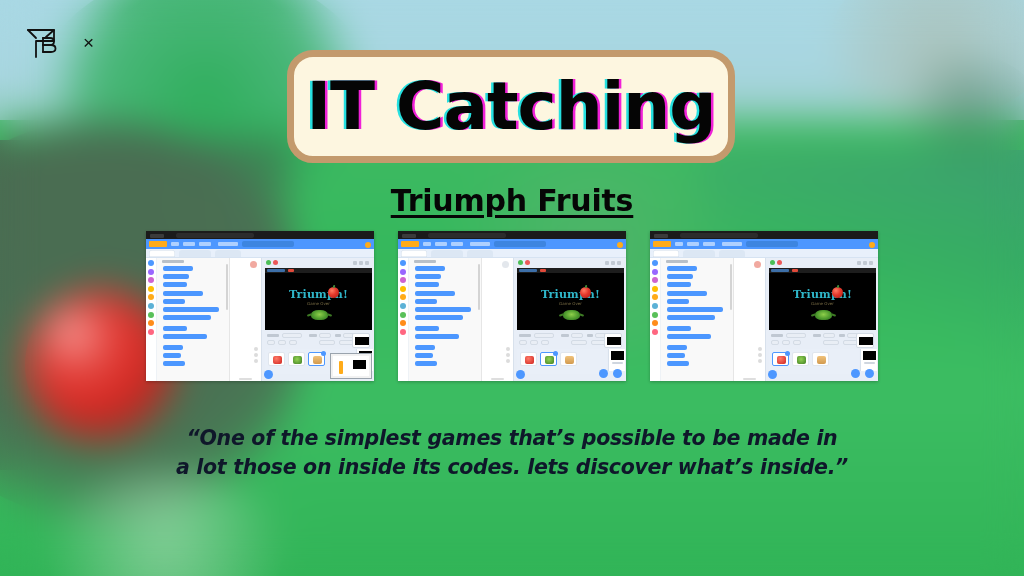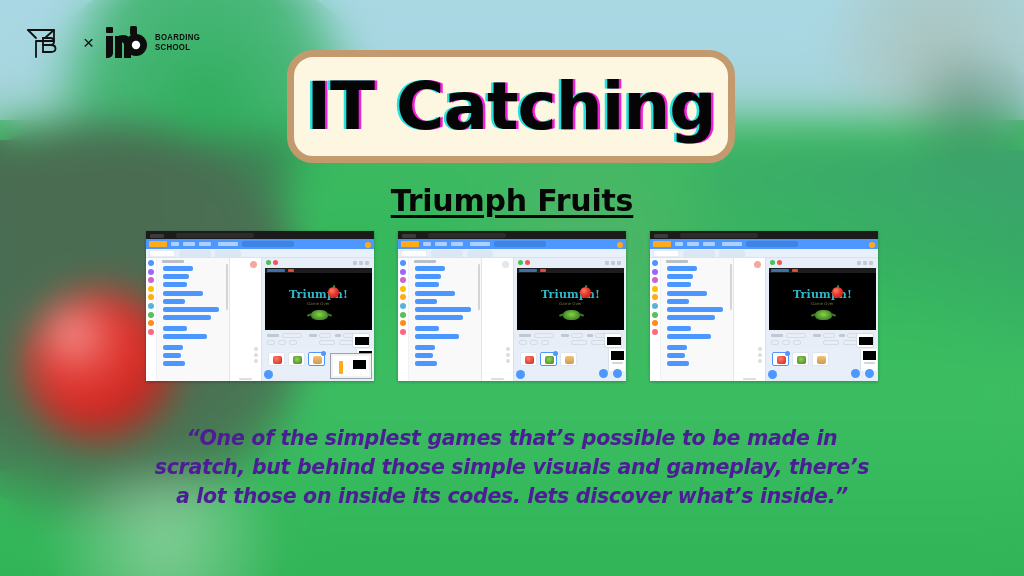--- a/index.html
+++ b/index.html
@@ -226,21 +226,21 @@
   .zoomctl i { display:block; width:4px; height:4px; border-radius:50%; background:#dcdcdc; margin-bottom:2px; }
   .hscroll { position:absolute; left:30%; bottom:1px; width:40%; height:2px; background:#dedede; border-radius:1px; }
 
   
   #quote {
     position:absolute; left:140px; top:424px; width:744px; z-index:20;
     text-align:center;
     font-family:"DejaVu Sans", sans-serif;
     font-style:italic; font-weight:700;
     font-size:20.5px; line-height:29px;
-    color:#4c1d95;
+    color:#0f172a;
     letter-spacing:-0.3px;
   }
   #quote span { display:block; }
 </style>
 </head>
 <body>
 
 <div id="bg-photo">
   <div class="bgl bg-sky"></div>
   <div class="bgl bg-grass"></div>
@@ -265,35 +265,20 @@
       <path d="M4 6 L12 14"></path>
       <path d="M30 6 L22 13"></path>
       <path d="M19 14 L19 28"></path>
       <path d="M19 14 L26 14 Q30 14 30 17.5 Q30 21 26 21 L19 21"></path>
       <path d="M19 21 L27 21 Q31.5 21 31.5 24.5 Q31.5 28 27 28 L19 28"></path>
     </g>
   </svg>
 
   <span class="logo-x">×</span>
 
-  <div class="logo-ibn">
-    <svg class="logo-ibn-mark" viewBox="0 0 44 34">
-      <rect x="1" y="2" width="7" height="6" rx="1" fill="#0d0d0d"></rect>
-      <path d="M1 11 h7 v17 a5 5 0 0 1 -5 5 h-2 z" fill="#0d0d0d"></path>
-      <path d="M10 11 h7 v22 h-7 z" fill="#0d0d0d"></path>
-      <path d="M10 17 q0 -7 8 -7 q8 0 8 8 v15 h-7 v-13 q0 -3 -3 -3 q-3 0 -3 3 z" fill="#0d0d0d"></path>
-      <circle cx="31" cy="20" r="11" fill="#0d0d0d"></circle>
-      <circle cx="31" cy="20" r="4.2" fill="#ffffff"></circle>
-      <rect x="25" y="1" width="7" height="9" rx="1.5" fill="#0d0d0d"></rect>
-    </svg>
-    <div class="logo-ibn-text">
-      <span>BOARDING</span>
-      <span>SCHOOL</span>
-    </div>
-  </div>
 </div>
 
 <div id="title-banner">
   <div id="title-text">IT Catching</div>
 </div>
 
 <div id="subtitle">Triumph Fruits</div>
 
 <div id="shots-row">
 
@@ -663,15 +648,14 @@
         <div class="fab-left"></div>
         <div class="fab" style="right:18px;bottom:3px"></div>
         <div class="fab" style="right:4px;bottom:3px"></div>
       </div>
     </div>
   </div>
 </div>
 
 <div id="quote">
   <span>“One of the simplest games that’s possible to be made in</span>
-  <span>scratch, but behind those simple visuals and gameplay, there’s</span>
   <span>a lot those on inside its codes. lets discover what’s inside.”</span>
 </div>
 
 </body></html>

